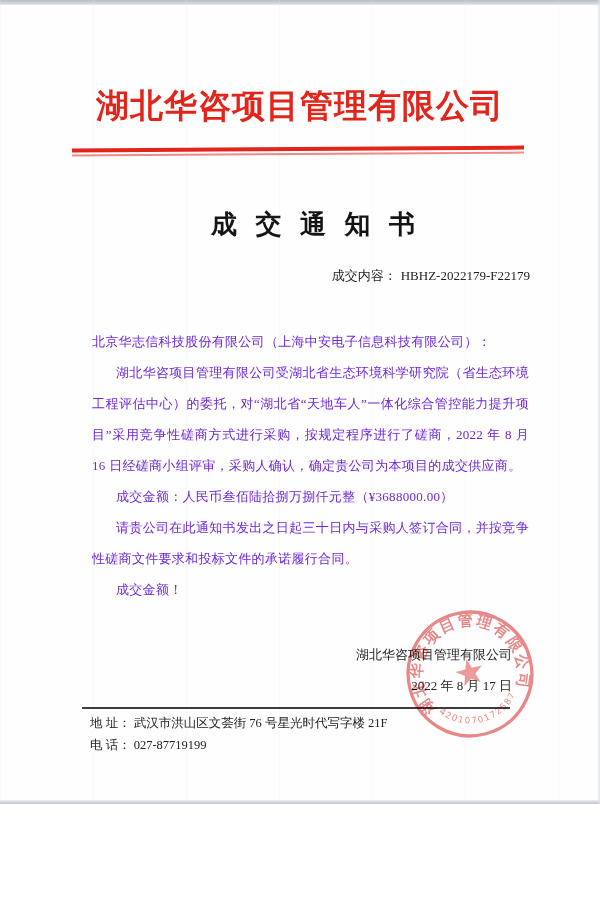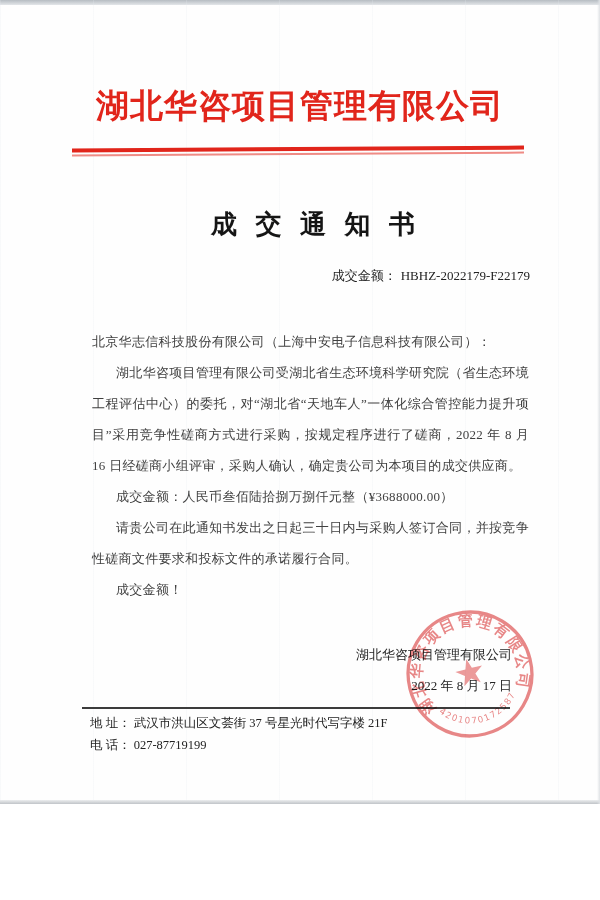--- a/index.html
+++ b/index.html
@@ -56,21 +56,21 @@
     font-size:13px;line-height:30px;
     color:#222;
     white-space:nowrap;
   }
   .meta-block .val{margin-left:4px;}
 
   .body-block{
     position:absolute;top:326px;left:92px;right:71px;
     font-size:13px;line-height:31px;
     text-align:justify;
-    color:#404040;
+    color:#6d28d9;
     letter-spacing:0.3px;
   }
   .body-block p{margin:0;}
   .body-block p.indent{text-indent:24px;}
 
   .signature-block{
     position:absolute;top:639px;right:88px;
     text-align:right;
     font-size:13px;line-height:31px;
     color:#242424;
@@ -119,42 +119,42 @@
   <div class="header-rule">
     <div class="thick"></div>
     <div class="gap"></div>
     <div class="thin"></div>
   </div>
 
   <div class="doc-title">成 交 通 知 书</div>
 
   <div class="meta-block">
     <div>
-      <span>成交金额：</span><span class="val">HBHZ-2022179-F22179</span>
+      <span>成交内容：</span><span class="val">HBHZ-2022179-F22179</span>
     </div>
   </div>
 
   <div class="body-block">
     <p>北京华志信科技股份有限公司（上海中安电子信息科技有限公司）：</p>
     <p class="indent">湖北华咨项目管理有限公司受湖北省生态环境科学研究院（省生态环境工程评估中心）的委托，对“湖北省“天地车人”一体化综合管控能力提升项目”采用竞争性磋商方式进行采购，按规定程序进行了磋商，2022 年 8 月 16 日经磋商小组评审，采购人确认，确定贵公司为本项目的成交供应商。</p>
     <p class="indent">成交金额：人民币叁佰陆拾捌万捌仟元整（¥3688000.00）</p>
     <p class="indent">请贵公司在此通知书发出之日起三十日内与采购人签订合同，并按竞争性磋商文件要求和投标文件的承诺履行合同。</p>
     <p class="indent">成交金额！</p>
   </div>
 
   <div class="signature-block">
     <div>湖北华咨项目管理有限公司</div>
     <div>2022 年 8 月 17 日</div>
   </div>
 
   <div class="footer-rule"></div>
 
   <div class="footer-block">
     <div>
-      <span>地 址：</span><span class="val">武汉市洪山区文荟街 37 号星光时代写字楼 21F</span>
+      <span>地 址：</span><span class="val">武汉市洪山区文荟街 76 号星光时代写字楼 21F</span>
     </div>
     <div>
       <span>电 话：</span><span class="val">027-87719199</span>
     </div>
   </div>
 
   <svg class="seal" viewBox="0 0 130 130" xmlns="http://www.w3.org/2000/svg">
     <defs>
       <path id="sealTopArc" d="M 24.3,88.5 A 47,47 0 1 1 105.7,88.5"></path>
       <path id="sealBottomArc" d="M 23.4,89 A 48,48 0 0 0 106.6,89"></path>

